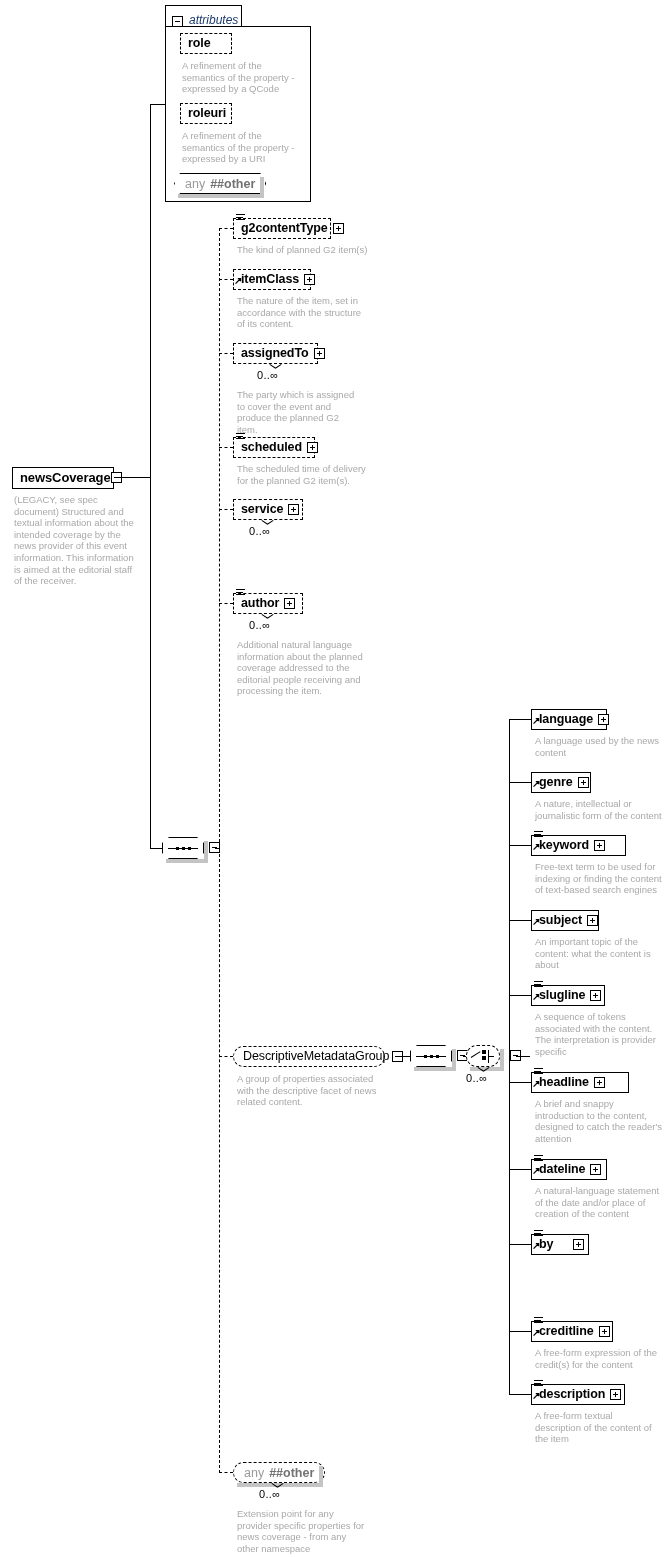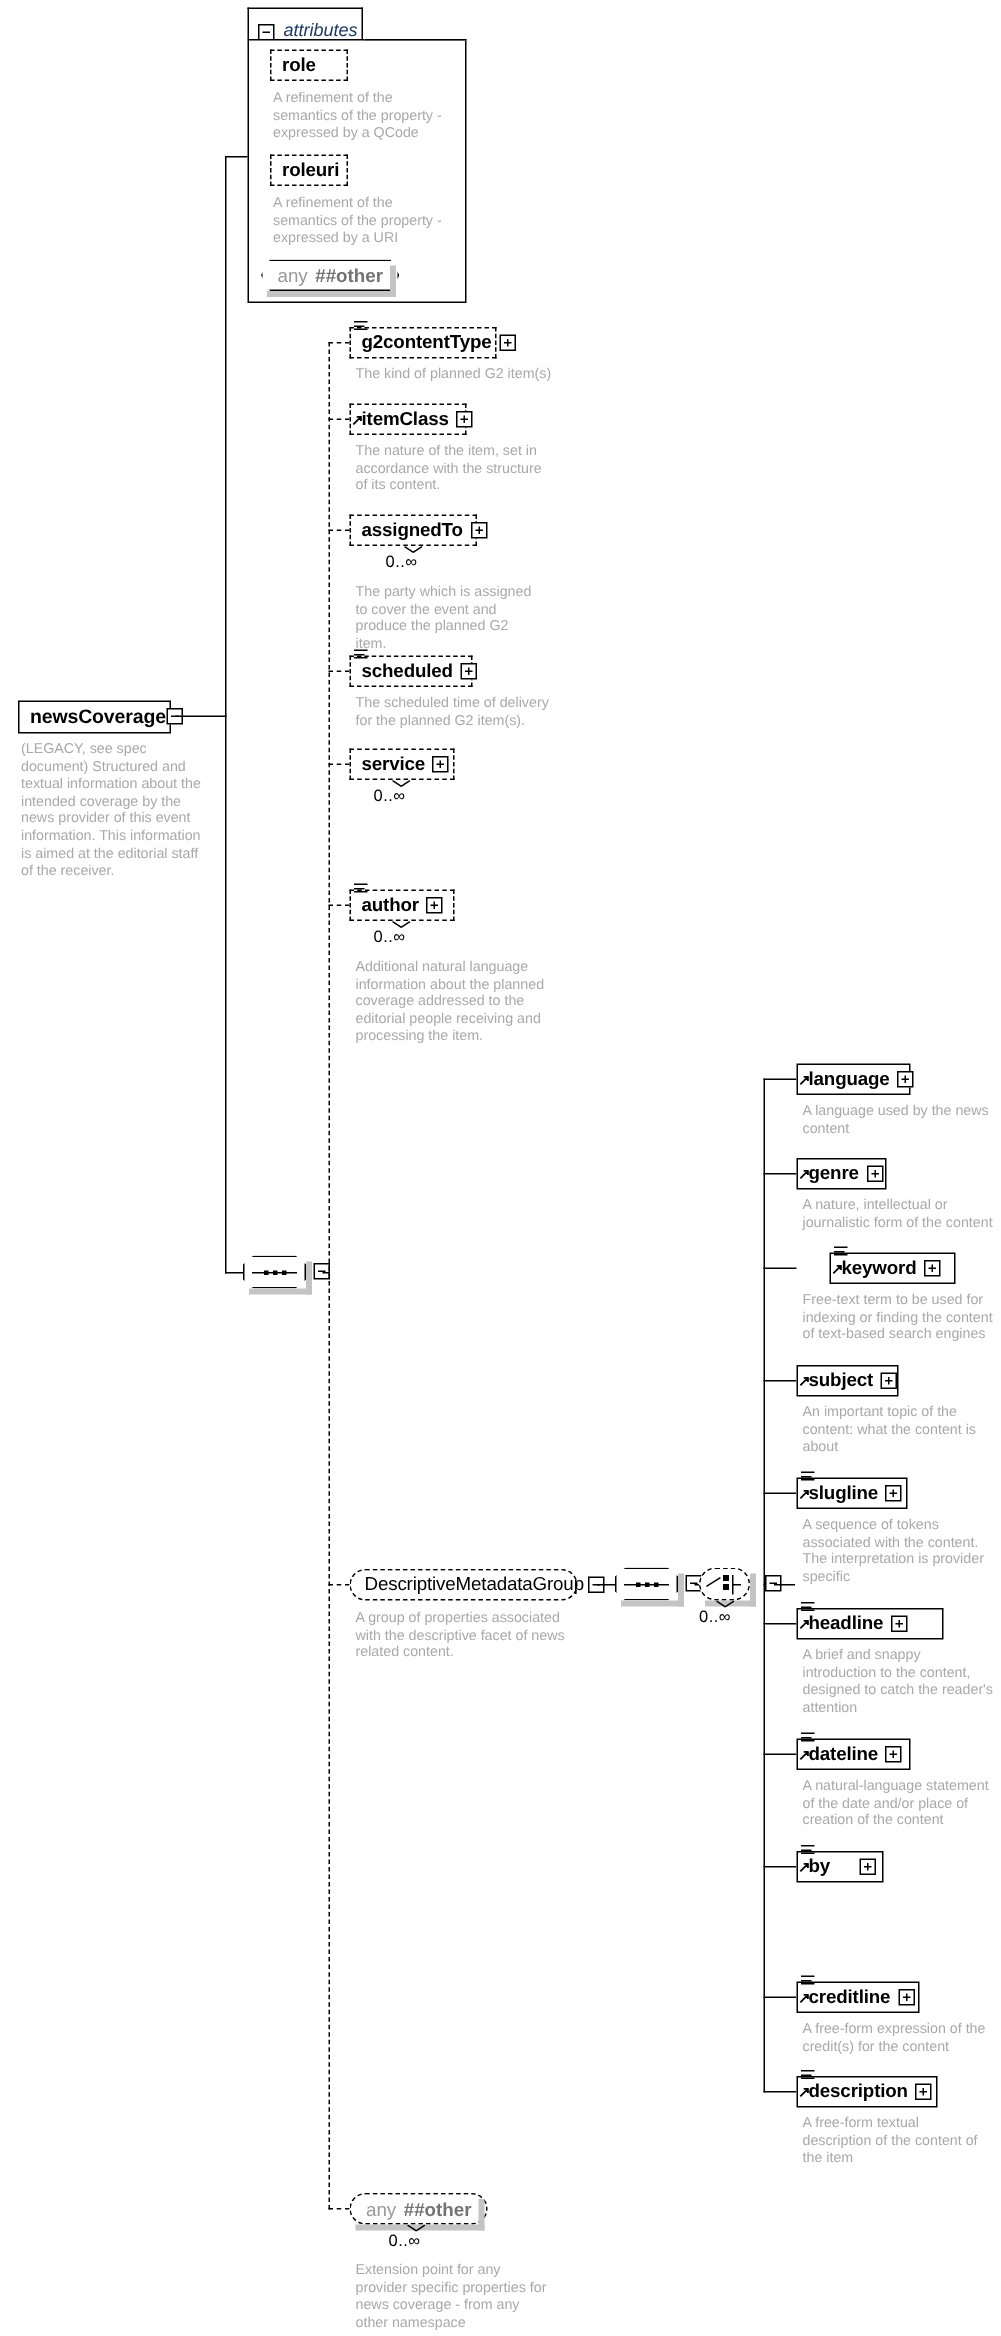--- a/index.html
+++ b/index.html
@@ -316,21 +316,21 @@
   </div>
   <div class="desc" style="left:535px; top:735px; width:128px;">A language used by the news content</div>
 
   <div class="node node-solid node-shadow" style="left:531px; top:772px; width:60px;">
     <span class="g-arrow"></span>
     <span class="lbl">genre</span>
     <span class="ctl plus"></span>
   </div>
   <div class="desc" style="left:535px; top:798px; width:130px;">A nature, intellectual or journalistic form of the content</div>
 
-  <div class="node node-solid node-shadow" style="left:531px; top:835px; width:84px;margin-left:22px;">
+  <div class="node node-solid node-shadow" style="left:531px; top:835px; width:95px;">
     <span class="g-lines">
         <i></i>
         <i></i>
         <i></i>
       </span>
     <span class="g-arrow"></span>
     <span class="lbl">keyword</span>
     <span class="ctl plus"></span>
   </div>
   <div class="desc" style="left:535px; top:861px; width:130px;">Free-text term to be used for indexing or finding the content of text-based search engines</div>

